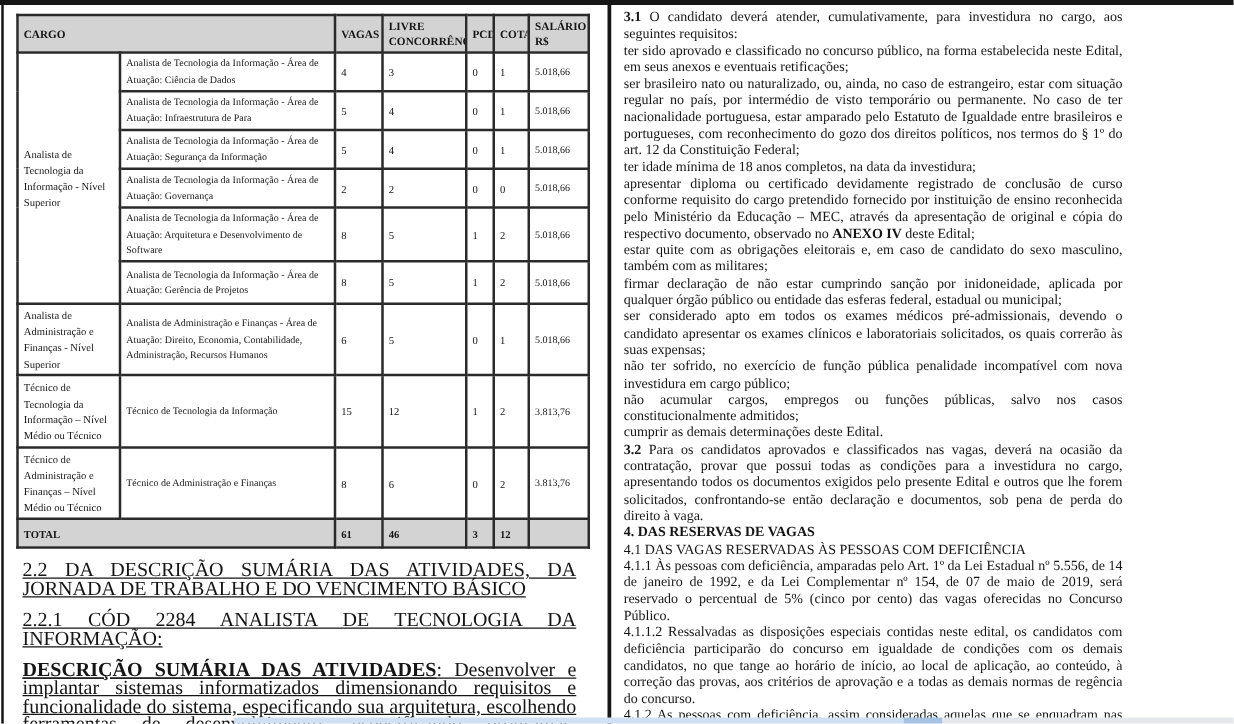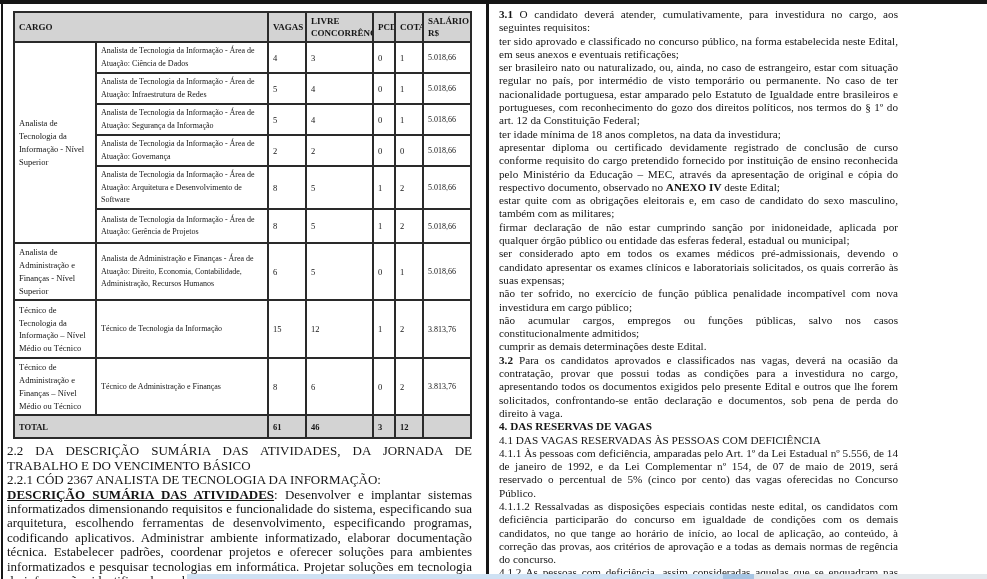--- a/index.html
+++ b/index.html
@@ -17,21 +17,21 @@
   .vacancy-table th{background:#d3d3d3;font-size:9px;font-weight:bold;line-height:1.35;}
   .gcell{font-size:8.5px;line-height:1.5;}
   .role{font-size:8px;line-height:1.55;}
   .num{font-size:8.5px;}
   .sal{font-size:8px;}
   .trow td{background:#d3d3d3;font-weight:bold;font-size:8.5px;}
   .rh{height:31px;} .rh2{height:33px;} .rh3{height:34px;} .radm{height:48px;}
   .rtec{height:58px;} .rtec2{height:37px;} .rtot{height:23px;} .rhead{height:21px;margin-left:44px;}
 
   .lp-text{margin:5px 9px 0 1px;width:465px;}
-  .lp-text p{margin:0;text-align:justify;font-size:13px;line-height:14.4px;}
+  .lp-text p{margin:11px;text-align:justify;font-size:16px;line-height:14.4px;text-decoration:underline;}
   .u{text-decoration:underline;}
 
   
   .page-right{position:absolute;left:489px;top:4px;width:412px;height:575px;
       padding:4px 3px 0 10px;box-sizing:border-box;}
   .page-right p{margin:0;text-align:justify;font-size:11.2px;line-height:13.3px;}
   .bold{font-weight:bold;}
 
   
   .sb{position:absolute;top:574px;height:5px;}
@@ -70,21 +70,21 @@
       <tr class="rh">
         <td class="gcell" rowspan="6">Analista de Tecnologia da Informação - Nível Superior</td>
         <td class="role">Analista de Tecnologia da Informação - Área de Atuação: Ciência de Dados</td>
         <td class="num">4</td>
         <td class="num">3</td>
         <td class="num">0</td>
         <td class="num">1</td>
         <td class="sal">5.018,66</td>
       </tr>
       <tr class="rh">
-        <td class="role">Analista de Tecnologia da Informação - Área de Atuação: Infraestrutura de Redes</td>
+        <td class="role">Analista de Tecnologia da Informação - Área de Atuação: Infraestrutura de Para</td>
         <td class="num">5</td>
         <td class="num">4</td>
         <td class="num">0</td>
         <td class="num">1</td>
         <td class="sal">5.018,66</td>
       </tr>
       <tr class="rh">
         <td class="role">Analista de Tecnologia da Informação - Área de Atuação: Segurança da Informação</td>
         <td class="num">5</td>
         <td class="num">4</td>
@@ -149,21 +149,21 @@
         <td>46</td>
         <td>3</td>
         <td>12</td>
         <td></td>
       </tr>
     </tbody>
       </table>
 
     <div class="lp-text">
       <p>2.2 DA DESCRIÇÃO SUMÁRIA DAS ATIVIDADES, DA JORNADA DE TRABALHO E DO VENCIMENTO BÁSICO</p>
-      <p>2.2.1 CÓD 2367 ANALISTA DE TECNOLOGIA DA INFORMAÇÃO:</p>
+      <p>2.2.1 CÓD 2284 ANALISTA DE TECNOLOGIA DA INFORMAÇÃO:</p>
       <p><b class="u">DESCRIÇÃO SUMÁRIA DAS ATIVIDADES</b><span>: Desenvolver e implantar sistemas informatizados dimensionando requisitos e funcionalidade do sistema, especificando sua arquitetura, escolhendo ferramentas de desenvolvimento, especificando programas, codificando aplicativos. Administrar ambiente informatizado, elaborar documentação técnica. Estabelecer padrões, coordenar projetos e oferecer soluções para ambientes informatizados e pesquisar tecnologias em informática. Projetar soluções em tecnologia da informação, identificando problemas e oportunidades, criando protótipos, validando novas tecnologias e projetando aplicativos em linguagem de baixo, médio e alto nível. Implementar soluções em tecnologia da informação, gerenciar ambientes operacionais e de banco de dados; organizar treinamentos a usuários. Administrar ambientes computacionais, definindo parâmetros de utilização de sistemas, implantando e documentando rotinas e projetos e controlando os níveis de serviço de sistemas operacionais, banco de dados e redes. Fornecer suporte técnico no uso de equipamentos e programas computacionais e no desenvolvimento de ferramentas e aplicativos de apoio para usuários, orientar na criação de banco de</span></p>
     </div>
   </div>
 
   <div class="page-right">
     <p><b>3.1</b><span> O candidato deverá atender, cumulativamente, para investidura no cargo, aos seguintes requisitos:</span></p>
     <p>ter sido aprovado e classificado no concurso público, na forma estabelecida neste Edital, em seus anexos e eventuais retificações;</p>
     <p>ser brasileiro nato ou naturalizado, ou, ainda, no caso de estrangeiro, estar com situação regular no país, por intermédio de visto temporário ou permanente. No caso de ter nacionalidade portuguesa, estar amparado pelo Estatuto de Igualdade entre brasileiros e portugueses, com reconhecimento do gozo dos direitos políticos, nos termos do § 1º do art. 12 da Constituição Federal;</p>
     <p>ter idade mínima de 18 anos completos, na data da investidura;</p>
     <p><span>apresentar diploma ou certificado devidamente registrado de conclusão de curso conforme requisito do cargo pretendido fornecido por instituição de ensino reconhecida pelo Ministério da Educação – MEC, através da apresentação de original e cópia do respectivo documento, observado no </span><b>ANEXO IV</b><span> deste Edital;</span></p>

